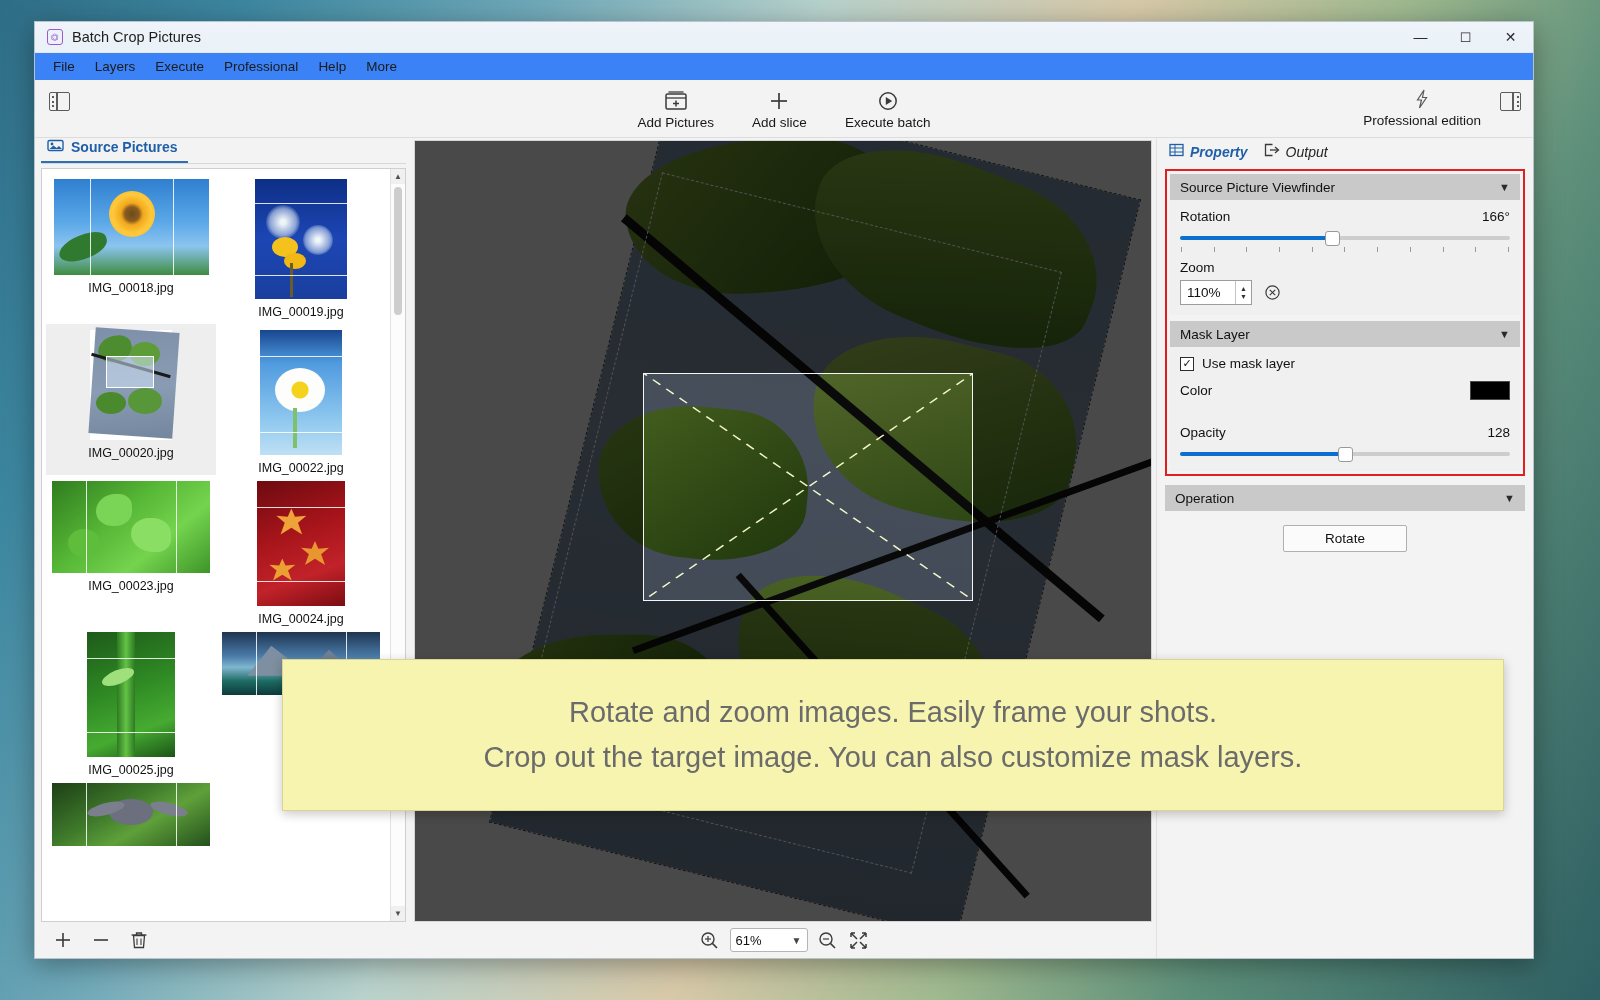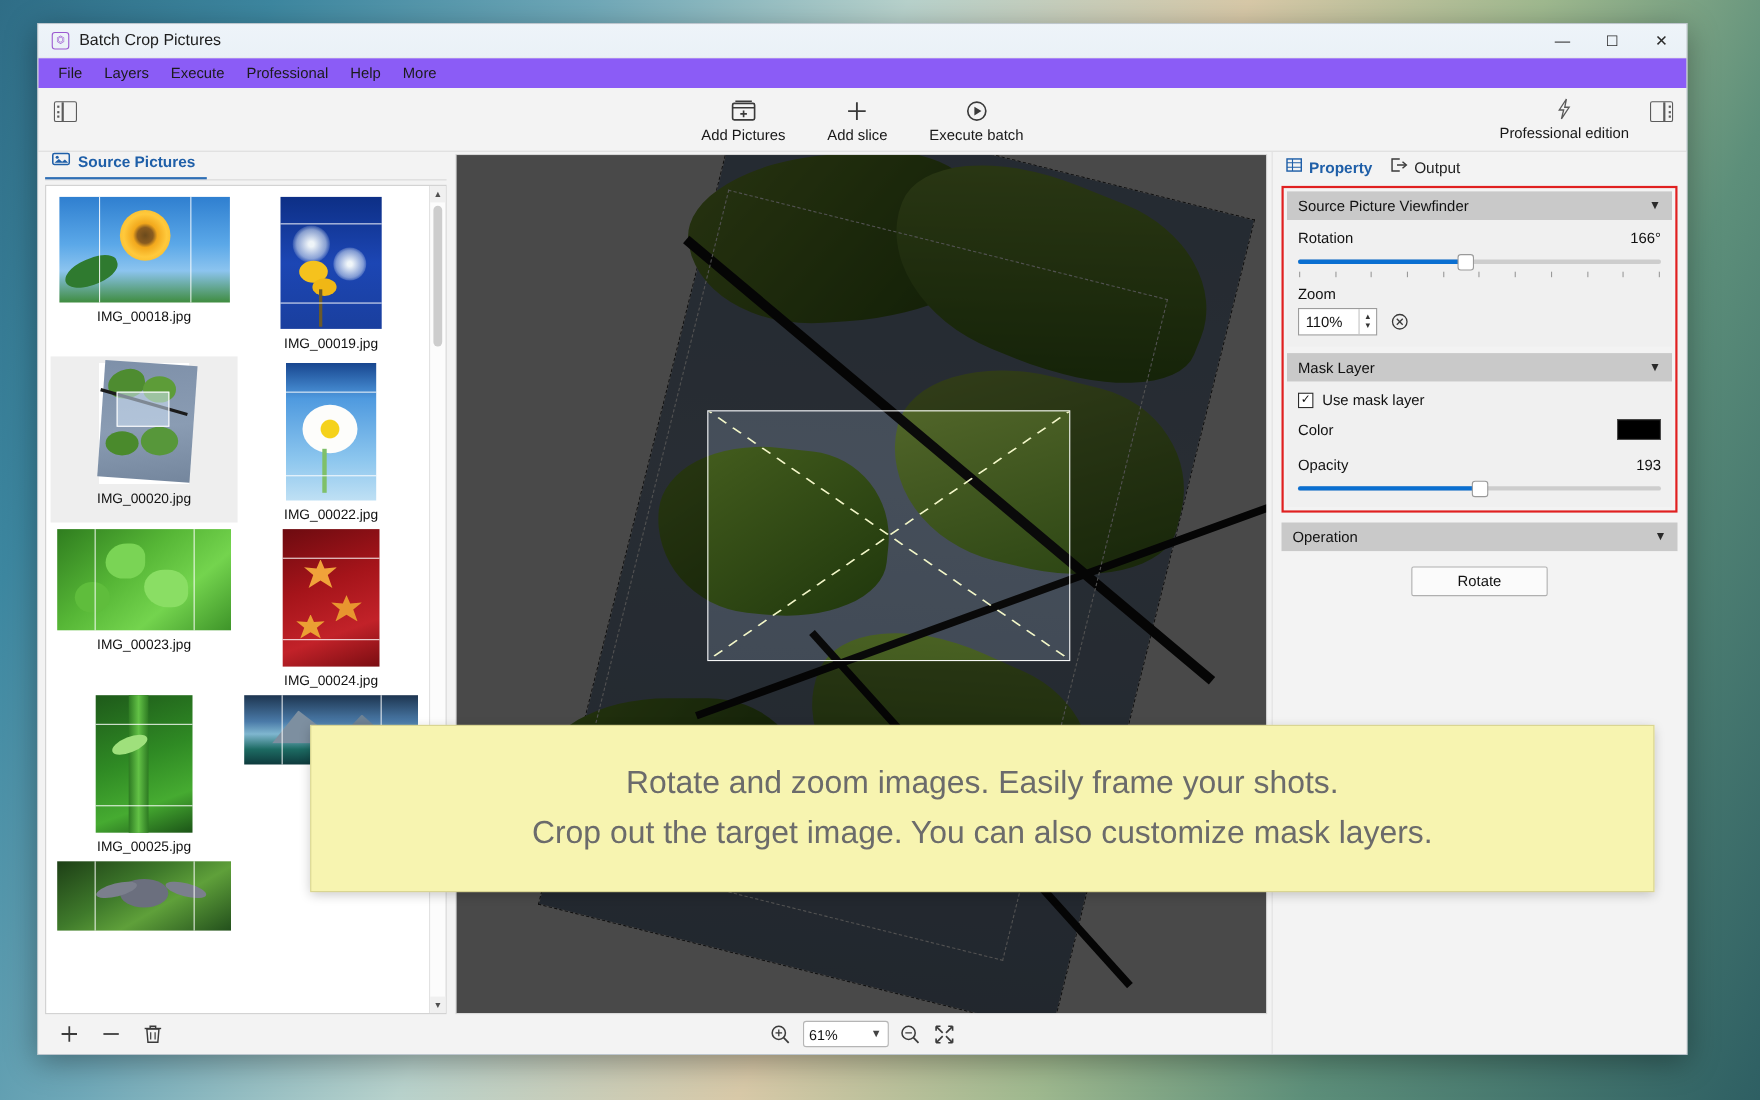--- a/index.html
+++ b/index.html
@@ -24,21 +24,21 @@
   }
   #app-icon{
     width:16px;height:16px;margin-left:12px;border:1.6px solid #9b59d0;border-radius:3px;
     display:flex;align-items:center;justify-content:center;flex:0 0 auto;
   }
   #app-icon span{font-size:9px;color:#9b59d0;line-height:1;font-family:"DejaVu Sans",sans-serif;}
   #title-text{margin-left:9px;font-size:14.5px;color:#1d1d1d;}
   .win-btns{margin-left:auto;display:flex;height:31px;}
   .win-btn{width:45px;height:31px;display:flex;align-items:center;justify-content:center;font-size:14px;color:#2b2b2b;}
   
-  #menubar{height:27px;display:flex;align-items:center;flex:0 0 auto;background:#8b5cf6;padding-left:8px;}
+  #menubar{height:27px;display:flex;align-items:center;flex:0 0 auto;background:#3b82f6;padding-left:8px;}
   .menu-item{font-size:13.5px;color:#1b1b1b;padding:3px 10px;border-radius:3px;}
   
   #toolbar{
     height:58px;background:#f3f3f3;border-bottom:1px solid #dcdcdc;
     display:flex;align-items:center;position:relative;flex:0 0 auto;
   }
   #left-panel-toggle{position:absolute;left:14px;top:12px;}
   .panel-ico{width:21px;height:19px;border:1.6px solid #5b5b5b;border-radius:2px;position:relative;}
   .panel-ico:after{content:"";position:absolute;left:6px;top:0;bottom:0;width:1.6px;background:#5b5b5b;}
   .panel-ico.right:after{left:auto;right:6px;}
@@ -98,21 +98,21 @@
   .zb-ico{width:22px;height:22px;display:flex;align-items:center;justify-content:center;color:#3b3b3b;}
   #zoom-select{
     width:78px;height:24px;border:1px solid #b5b5b5;background:#fff;border-radius:3px;
     display:flex;align-items:center;padding:0 5px;font-size:13px;color:#111;
   }
   #zoom-select .cv{margin-left:auto;font-size:10px;color:#444;}
   #statusbar{height:26px;display:flex;align-items:center;justify-content:center;flex:0 0 auto;background:#f3f3f3;}
   #status-text{font-size:12.5px;color:#8a8a8a;}
   
   #right-pane{width:377px;flex:0 0 377px;background:#f3f3f3;display:flex;flex-direction:column;border-left:1px solid #e0e0e0;padding:0 8px;}
-  #prop-tabbar{height:26px;display:flex;align-items:flex-end;gap:16px;padding-left:4px;}
+  #prop-tabbar{height:26px;display:flex;align-items:flex-end;gap:16px;padding-left:4px;font-style:italic;}
   .ptab{display:flex;align-items:center;gap:6px;padding-bottom:4px;font-size:14px;}
   .ptab.active .lbl{color:#1f5fa8;font-weight:bold;}
   .ptab .lbl{color:#242424;}
   #red-box{border:2.4px solid #e02020;margin-top:5px;padding:3px;}
   .grp-head{
     height:26px;background:#c9c9c9;display:flex;align-items:center;padding:0 10px;
     font-size:13.5px;color:#111;
   }
   .grp-head .chev{margin-left:auto;font-size:11px;color:#2a2a2a;}
   .grp-body{background:#f0f0f0;padding:9px 10px 10px 10px;}
@@ -539,23 +539,23 @@
         </div>
         <div class="grp-body">
           <div class="row">
             <span class="cbox">✓</span>
             <span class="lab" style="margin-left:8px">Use mask layer</span>
           </div>
           <div class="row" style="margin-top:10px">
             <span class="lab">Color</span>
             <span class="swatch val" style="background:#000"></span>
           </div>
-          <div class="row" style="margin-top:15px">
+          <div class="row" style="margin-top:25px">
             <span class="lab">Opacity</span>
-            <span class="val">193</span>
+            <span class="val">128</span>
           </div>
           <div class="slider">
             <div class="track"></div>
             <div class="fill" style="width:50%"></div>
             <div class="knob" style="left:calc(50% - 7px)"></div>
           </div>
         </div>
       </div>
 
       <div class="grp-head" style="margin-top:9px">

